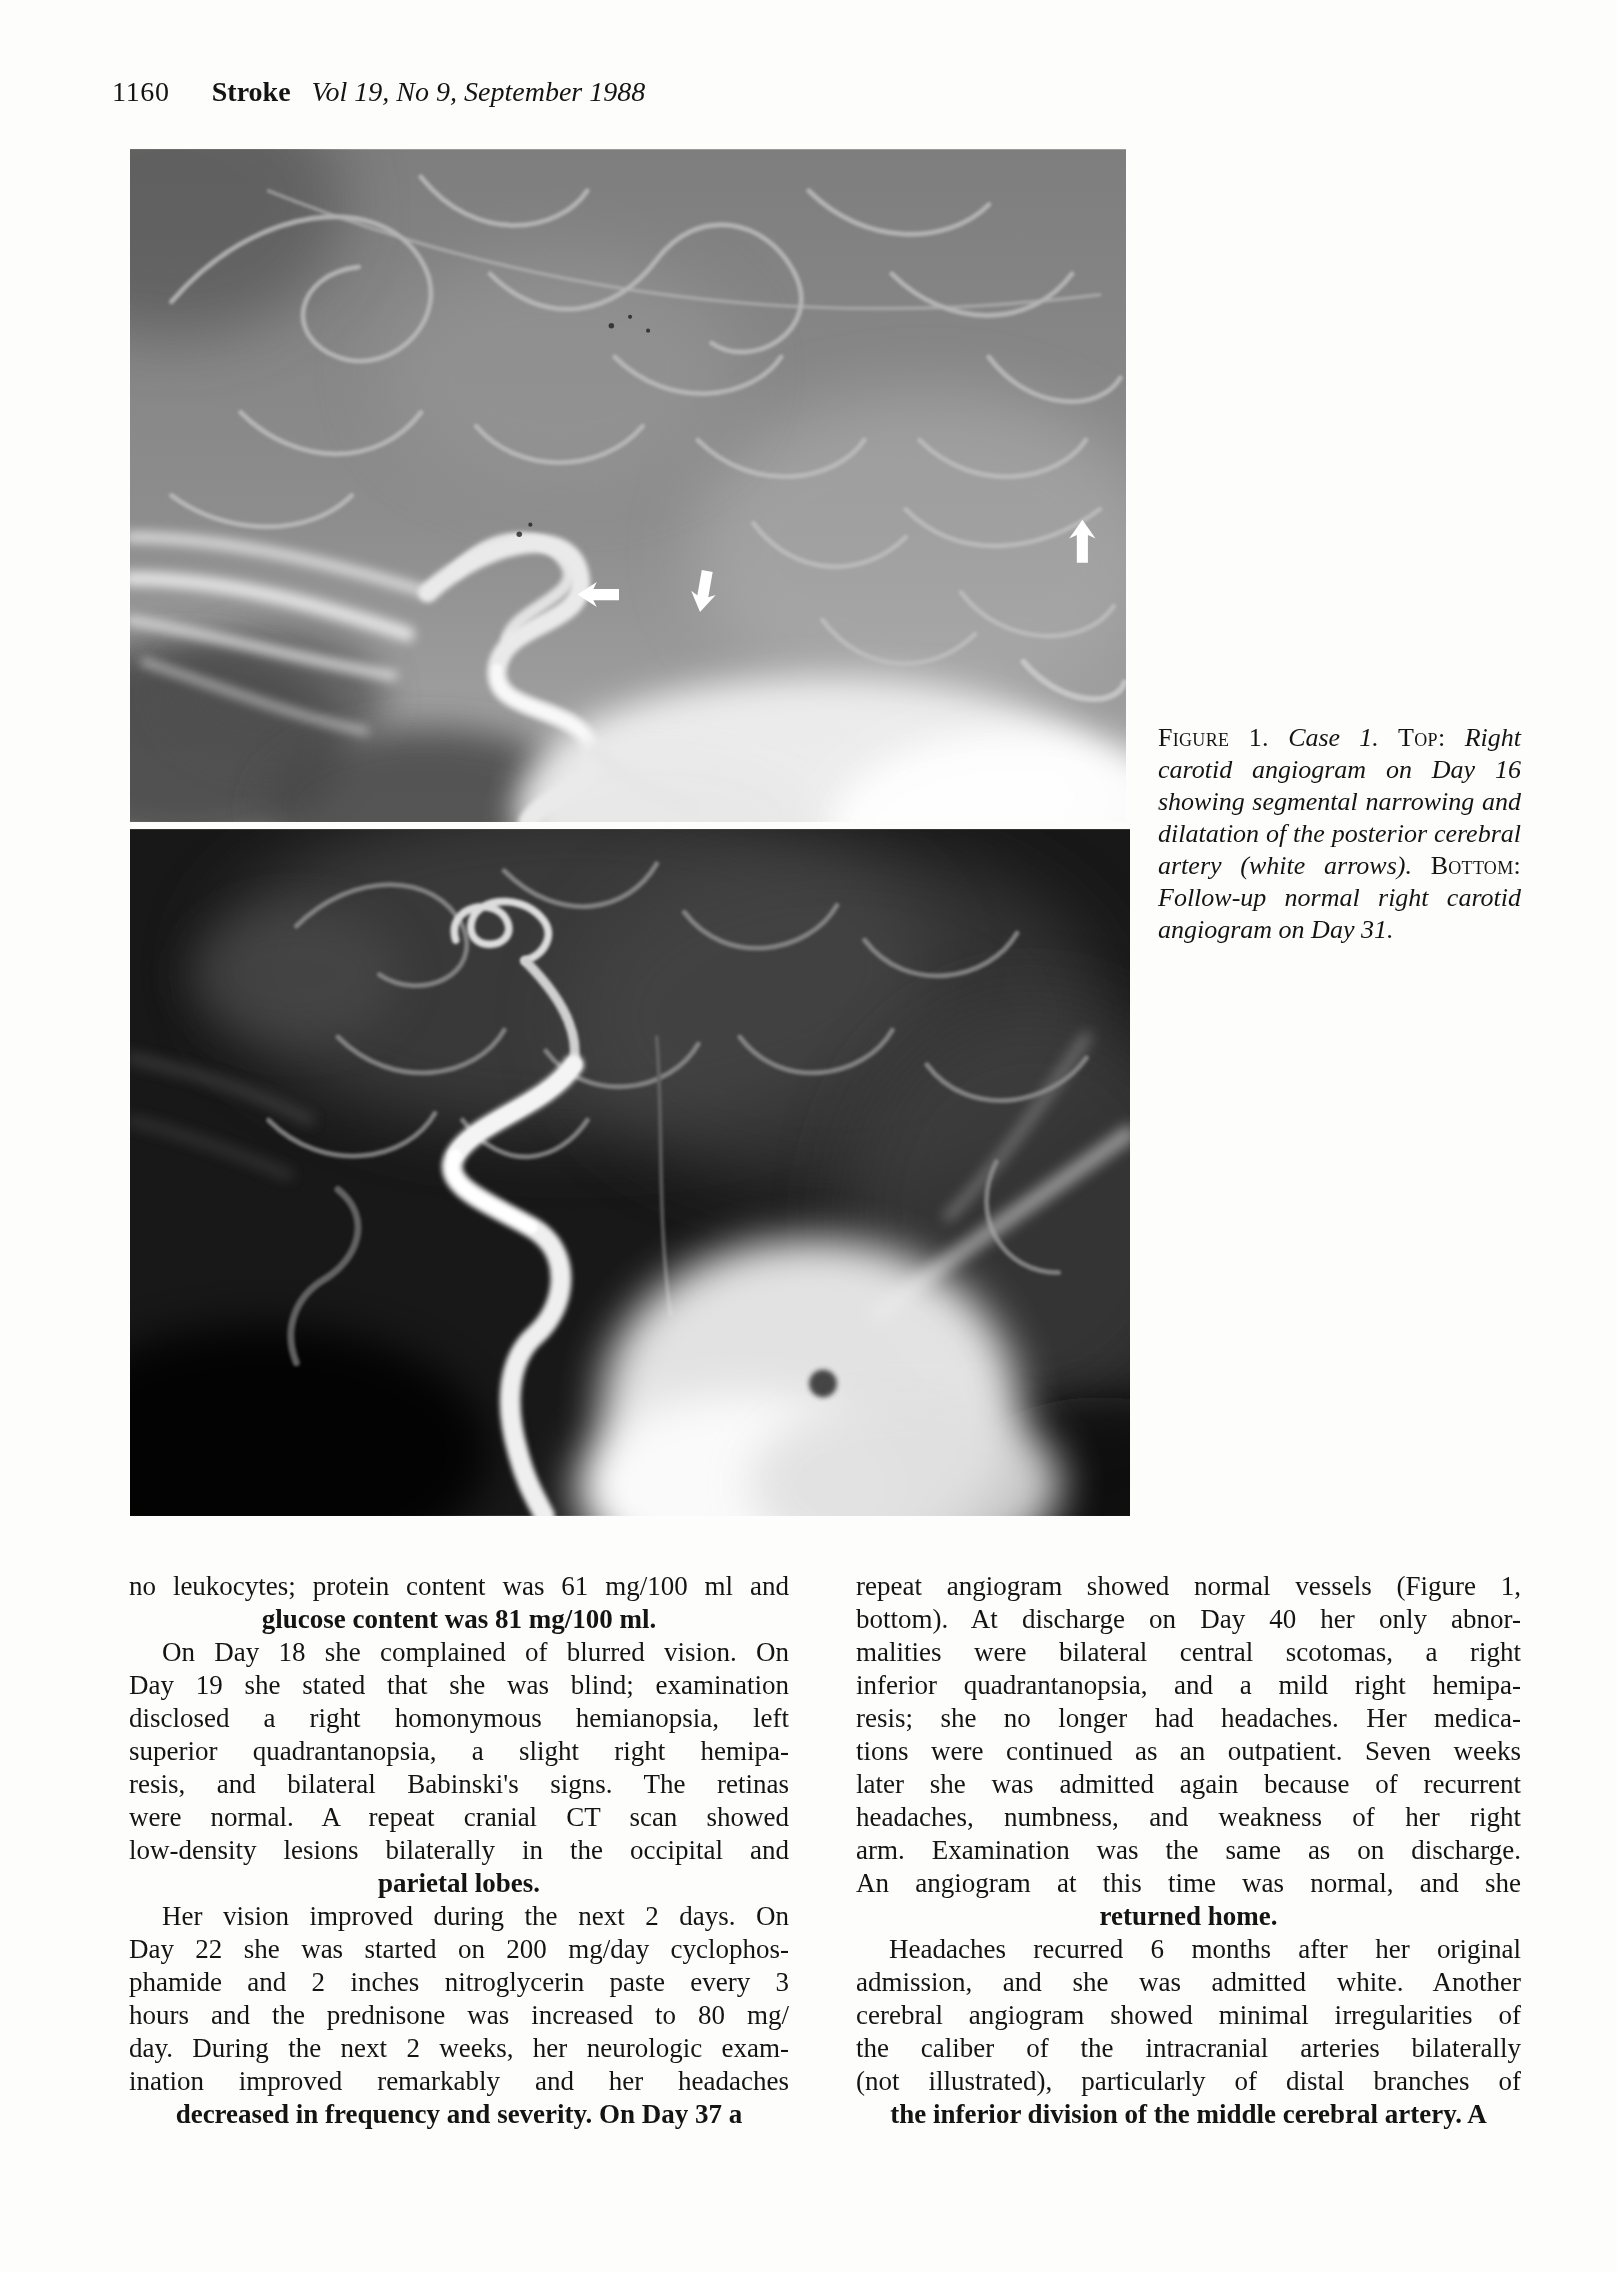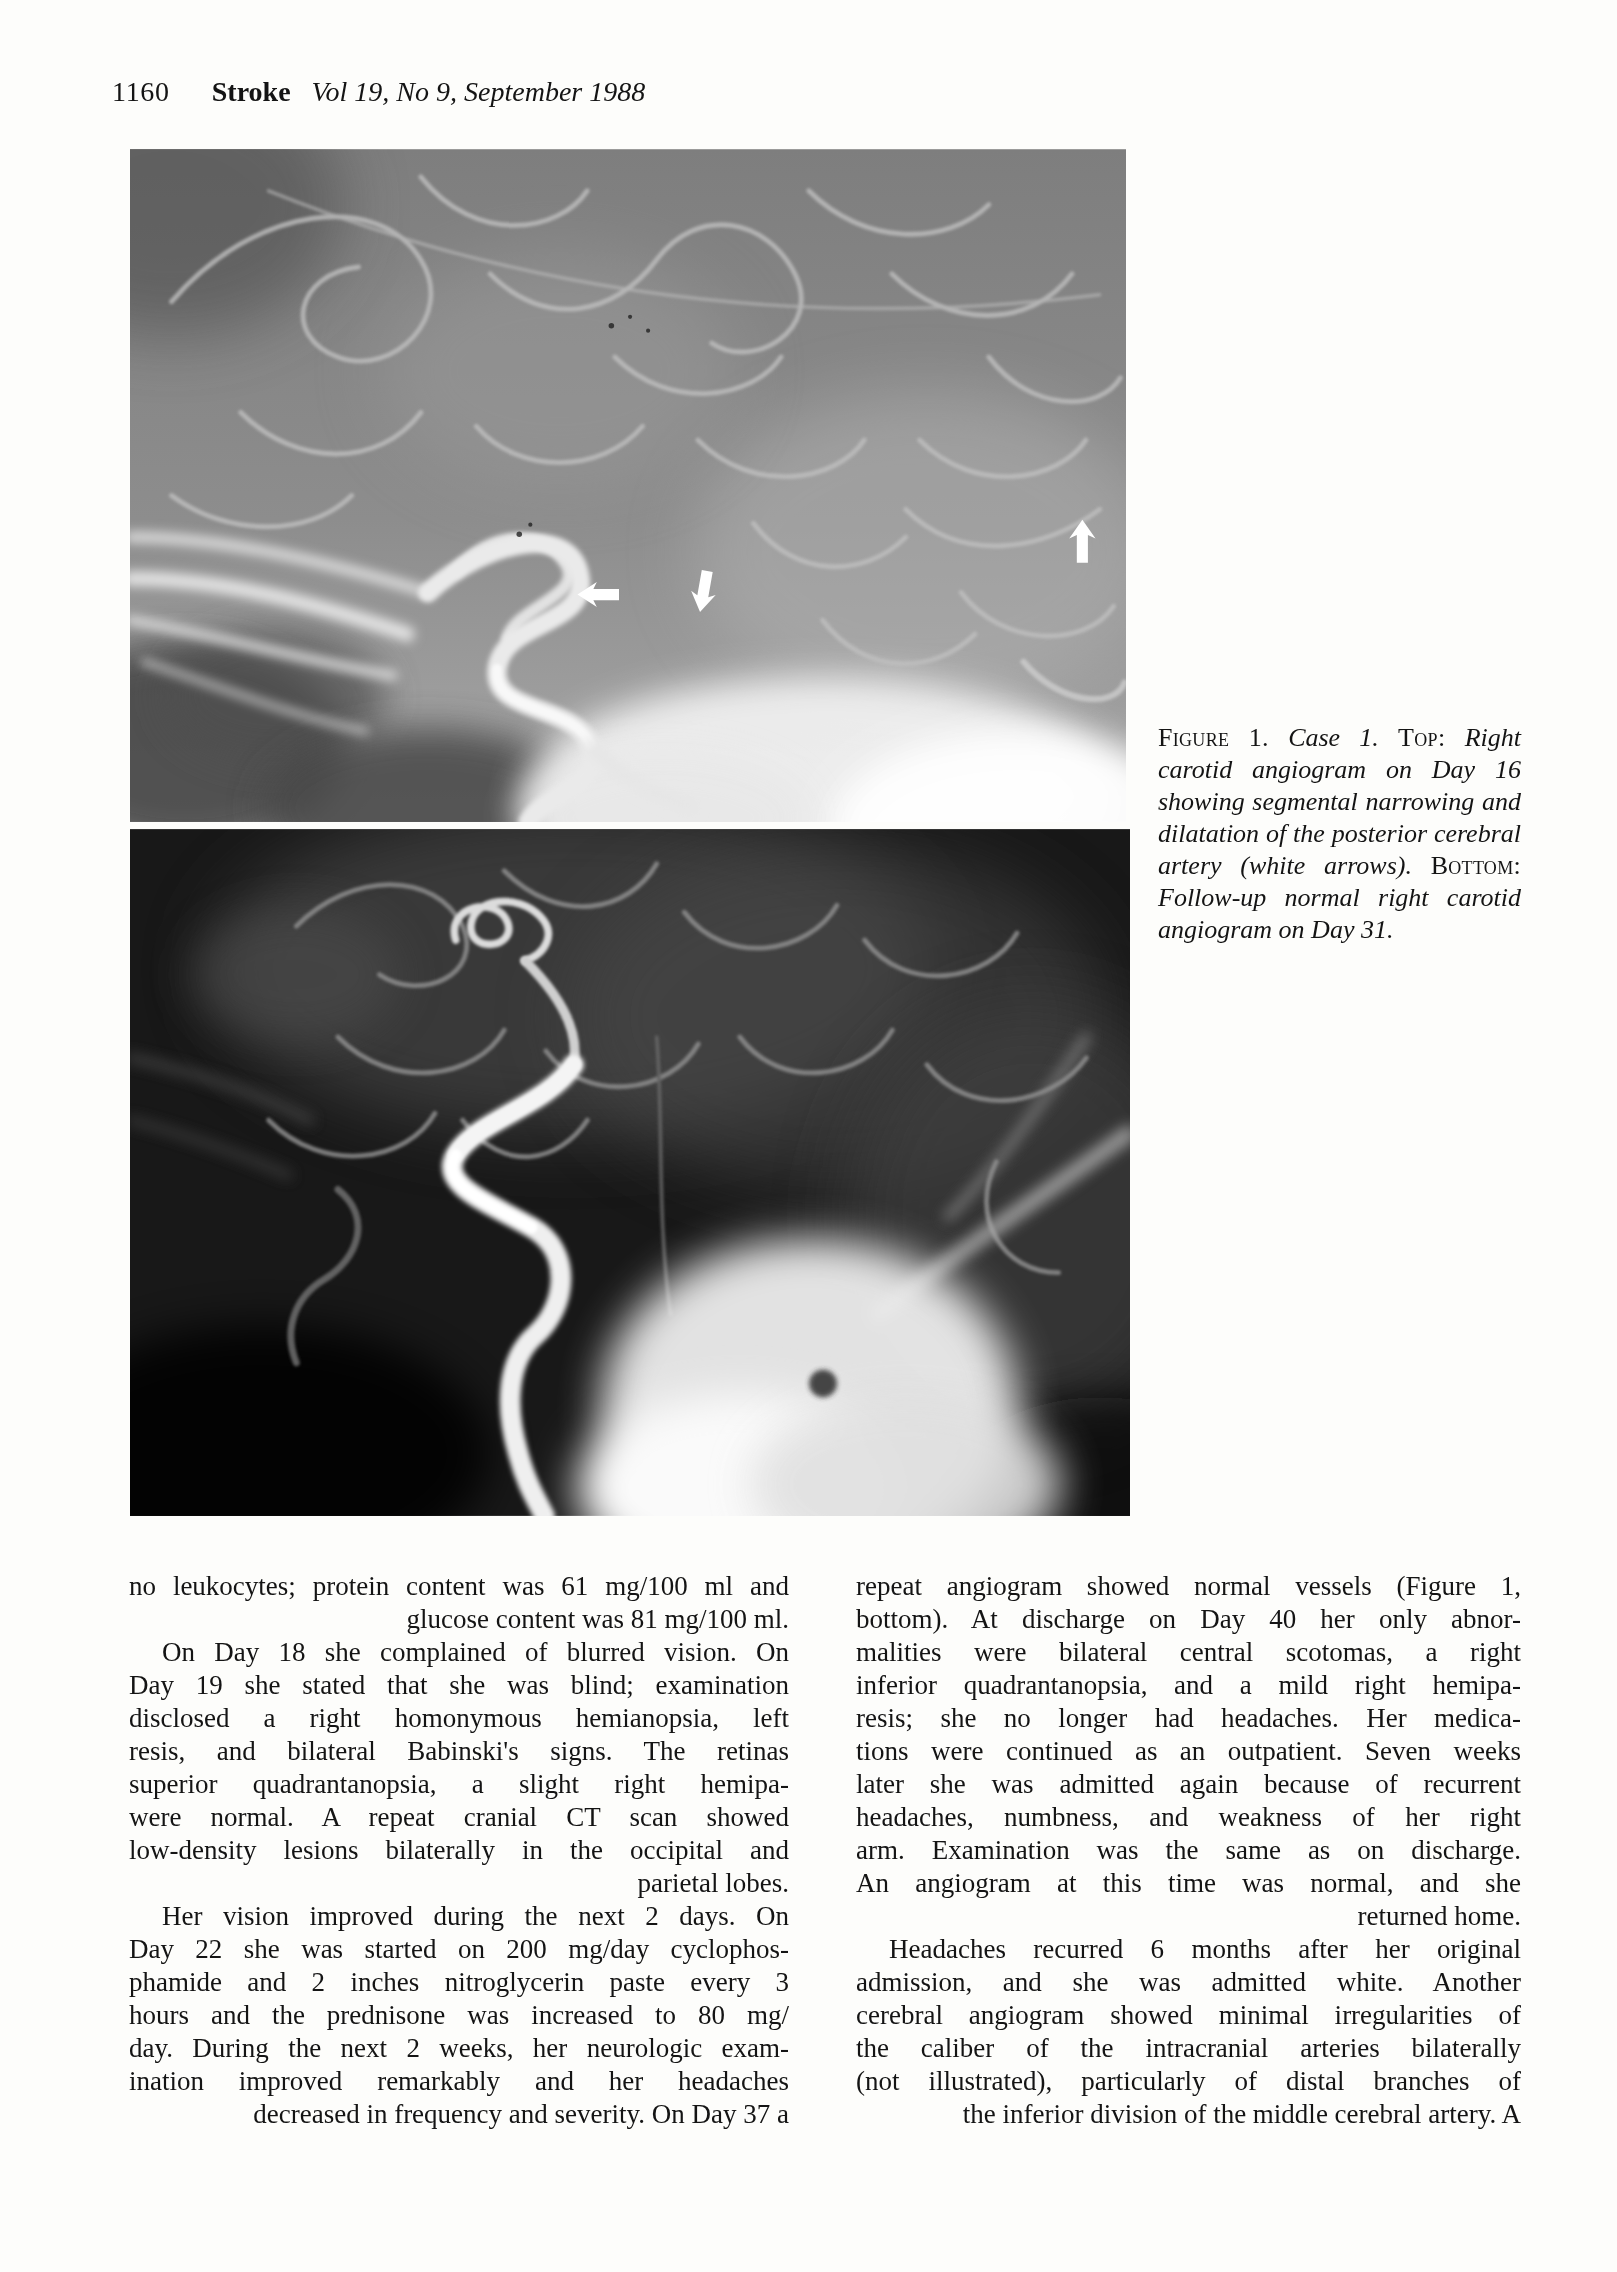--- a/index.html
+++ b/index.html
@@ -25,21 +25,21 @@
     font-size:26px;line-height:32px;text-align:justify;
   }
   .caption .sc{font-variant:small-caps;letter-spacing:0.3px;font-style:normal;}
   .caption .it{font-style:italic;font-family:Liberation Serif, serif;}
 
   .col{position:absolute;top:1570px;font-size:27px;line-height:33px;}
   .col-left{left:129px;width:660px;}
   .col-right{left:856px;width:665px;}
   .para{margin:0;}
   .line{text-align:justify;text-align-last:justify;white-space:normal;}
-  .line.last{text-align:right;text-align-last:auto;}
+  .line.last{text-align:center;text-align-last:auto;font-weight:bold;}
   .line.indent{text-indent:33px;}
 </style>
 </head>
 <body>
 
 <div class="page">
 
   <div class="header">
     <span class="pagenum">1160</span><span class="journal">Stroke</span><span class="issue">Vol 19, No 9, September 1988</span>
   </div>
@@ -209,22 +209,22 @@
 
   <div class="col col-left">
       <div class="para">
         <div class="line">no leukocytes; protein content was 61 mg/100 ml and</div>
         <div class="line last">glucose content was 81 mg/100 ml.</div>
       </div>
       <div class="para">
         <div class="line indent">On Day 18 she complained of blurred vision. On</div>
         <div class="line">Day 19 she stated that she was blind; examination</div>
         <div class="line">disclosed a right homonymous hemianopsia, left</div>
+        <div class="line">superior quadrantanopsia, a slight right hemipa-</div>
         <div class="line">resis, and bilateral Babinski's signs. The retinas</div>
-        <div class="line">superior quadrantanopsia, a slight right hemipa-</div>
         <div class="line">were normal. A repeat cranial CT scan showed</div>
         <div class="line">low-density lesions bilaterally in the occipital and</div>
         <div class="line last">parietal lobes.</div>
       </div>
       <div class="para">
         <div class="line indent">Her vision improved during the next 2 days. On</div>
         <div class="line">Day 22 she was started on 200 mg/day cyclophos-</div>
         <div class="line">phamide and 2 inches nitroglycerin paste every 3</div>
         <div class="line">hours and the prednisone was increased to 80 mg/</div>
         <div class="line">day. During the next 2 weeks, her neurologic exam-</div>

